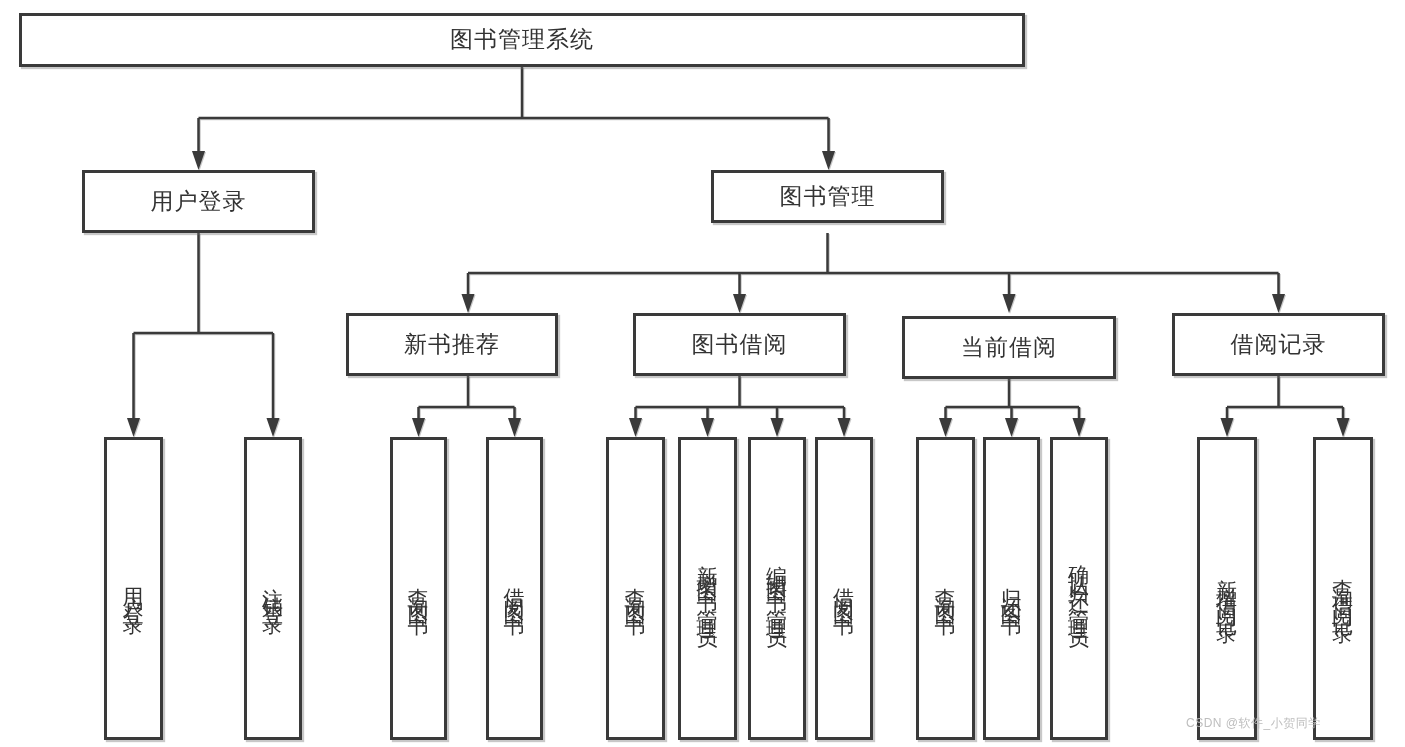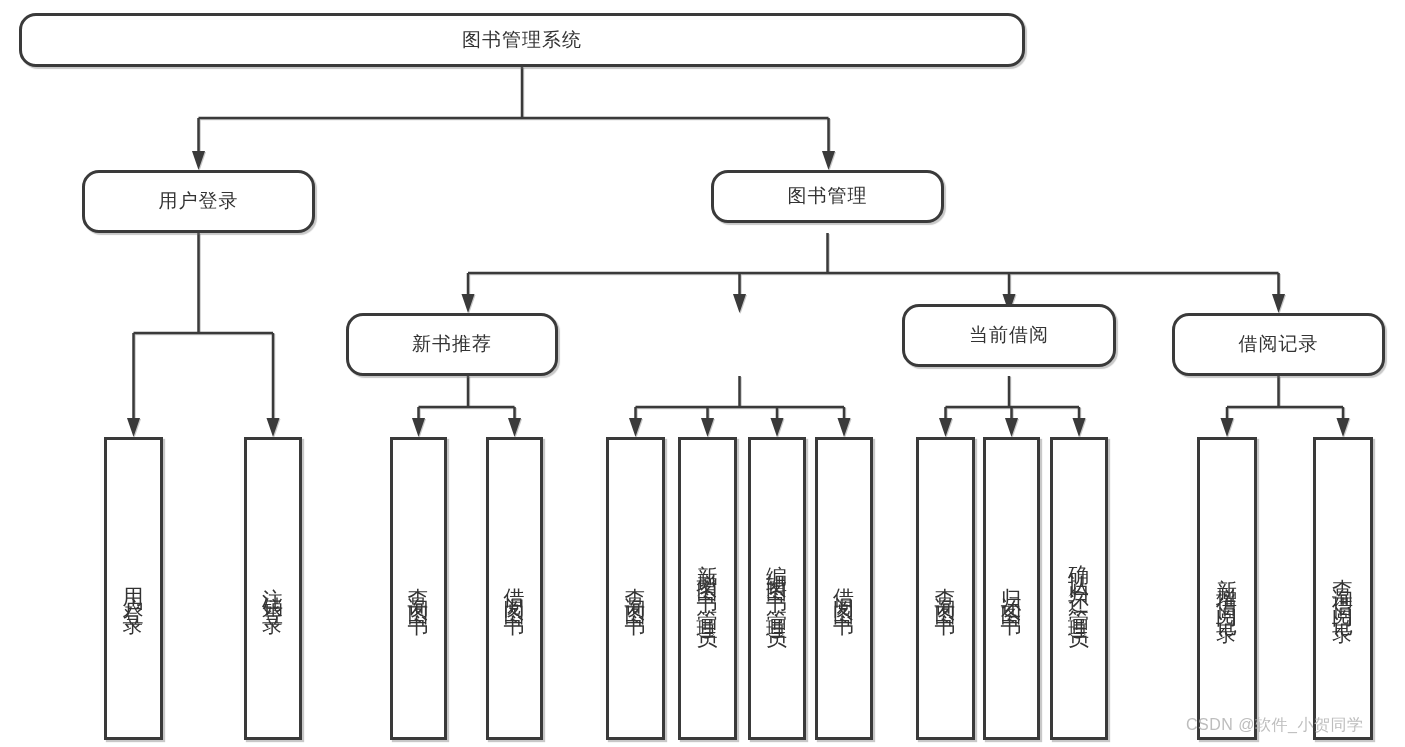--- a/index.html
+++ b/index.html
@@ -19,32 +19,32 @@
     position:absolute;
     background:#ffffff;
     border:3px solid #3a3a3a;
     box-sizing:border-box;
     display:flex; align-items:center; justify-content:center;
     color:#333333;
     box-shadow:2px 2px 1px rgba(110,110,110,0.38);
     text-align:center;
     line-height:1.2;
   }
-  .hnode { font-size:19px; letter-spacing:1px;border-radius:17px; }
+  .hnode { font-size:23px; letter-spacing:1px; }
   .vnode {
     writing-mode:vertical-rl;
     text-orientation:mixed;
     font-size:21px;
     letter-spacing:9px;
     padding:4px 0;
   }
   .watermark {
     position:absolute;
     left:1186px; top:715px;
-    font-size:16px;
+    font-size:12px;
     color:rgba(185,185,185,0.95);
     letter-spacing:0.5px;
     z-index:6;
     white-space:nowrap;
   }
 </style>
 </head>
 <body>
 
 <div class="canvas">
@@ -91,21 +91,22 @@
         <use href="#arr" x="1343" y="437"></use>
     </g>
   </svg>
 
   <div class="node hnode" style="left:19px;top:13px;width:1006px;height:54px">图书管理系统</div>
 
   <div class="node hnode" style="left:82px;top:170px;width:233px;height:63px">用户登录</div>
   <div class="node hnode" style="left:711px;top:170px;width:233px;height:53px">图书管理</div>
 
   <div class="node hnode" style="left:346px;top:313px;width:212px;height:63px">新书推荐</div>
-  <div class="node hnode" style="left:902px;top:304px;width:214px;height:63px">当前借阅</div>
+  <div class="node hnode" style="left:633px;top:313px;width:213px;height:63px">图书借阅</div>
+  <div class="node hnode" style="left:902px;top:316px;width:214px;height:63px">当前借阅</div>
   <div class="node hnode" style="left:1172px;top:313px;width:213px;height:63px">借阅记录</div>
 
   <div class="node vnode" style="left:104px;top:437px;width:59px;height:303px">用户登录</div>
   <div class="node vnode" style="left:244px;top:437px;width:58px;height:303px">注销登录</div>
 
   <div class="node vnode" style="left:390px;top:437px;width:57px;height:303px">查询图书</div>
   <div class="node vnode" style="left:486px;top:437px;width:57px;height:303px">借阅图书</div>
 
   <div class="node vnode" style="left:606px;top:437px;width:59px;height:303px">查询图书</div>
   <div class="node vnode" style="left:678px;top:437px;width:59px;height:303px">新增图书（管理员）</div>

